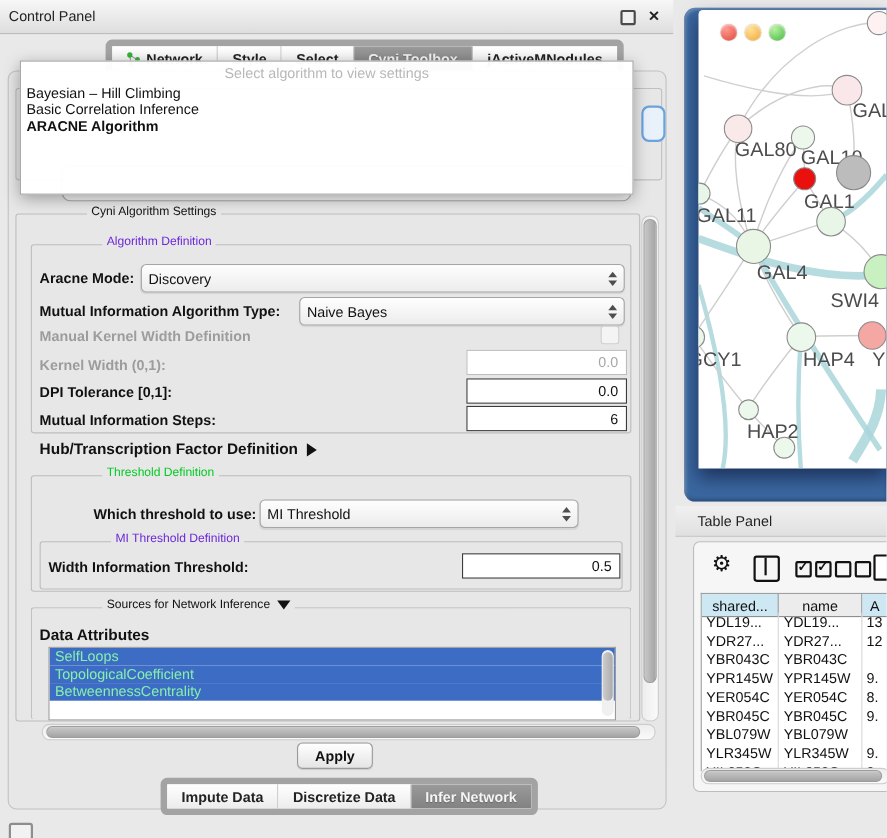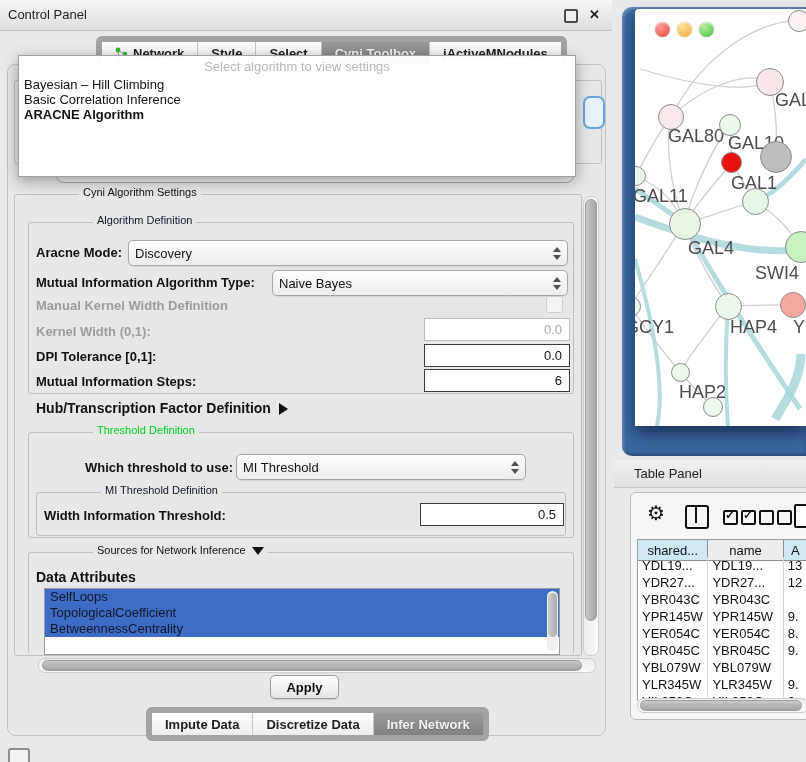--- a/index.html
+++ b/index.html
@@ -12,35 +12,35 @@
   .close-icon{position:absolute;right:12px;top:7px;font-size:13px;font-weight:bold;color:#222;}
   .outer-panel{left:7px;top:64px;width:597px;height:670px;background:#e7e7e7;border:1px solid #c2c2c2;border-radius:8px;}
   
   .seg{display:flex;background:#fdfdfd;border:6px solid #a3a3a3;border-radius:6px;overflow:hidden;height:22px;}
   .seg-item{display:flex;align-items:center;padding:0 13px;font-size:13px;font-weight:bold;color:#222;border-right:1px solid #c4c4c4;background:linear-gradient(#ffffff,#ececec);white-space:nowrap;}
   .seg-item:last-child{border-right:none;}
   .seg-item.sel{background:linear-gradient(#9a9a9a,#828282);color:#f5f5f5;text-shadow:0 1px 1px rgba(0,0,0,.25);}
   
   .grp{border:1px solid #bdbdbd;border-radius:3px;background:transparent;}
   .grp-title{position:absolute;top:-9px;left:20px;background:#e7e7e7;padding:0 4px;font-size:11px;white-space:nowrap;margin-left:44px;}
-  .t-blue{color:#0f172a;}
+  .t-blue{color:#6d28d9;}
   .t-green{color:#00cc22;}
   .lbl{position:absolute;font-size:13px;font-weight:bold;color:#111;white-space:nowrap;}
   .lbl.dis{color:#9c9c9c;}
   .combo{position:absolute;display:flex;align-items:center;background:linear-gradient(#fefefe,#ececec);border:1px solid #a6a6a6;border-radius:5px;padding:0 6px;font-size:13px;box-shadow:0 1px 1px rgba(0,0,0,.08);}
   .updown{margin-left:auto;display:flex;flex-direction:column;gap:3px;padding-left:8px;}
   .tri-u{width:0;height:0;border-left:4px solid transparent;border-right:4px solid transparent;border-bottom:5px solid #4e4e4e;}
   .tri-d{width:0;height:0;border-left:4px solid transparent;border-right:4px solid transparent;border-top:5px solid #4e4e4e;}
   .field{position:absolute;background:#fff;border:1px solid #3c3c3c;font-size:13px;text-align:right;padding:3px 7px 0 7px;}
   .field.dis{border:1px solid #bdbdbd;color:#a8a8a8;}
   .checkbox.dis{position:absolute;width:15px;height:15px;border:1px solid #cfcfcf;border-radius:3px;background:#f4f4f4;}
   .arrow-r{display:inline-block;width:0;height:0;border-top:6px solid transparent;border-bottom:6px solid transparent;border-left:9px solid #111;vertical-align:-2px;margin-left:8px;}
   .arrow-dn{display:inline-block;width:0;height:0;border-left:6px solid transparent;border-right:6px solid transparent;border-top:8px solid #111;vertical-align:-1px;margin-left:6px;}
   .attr-list{position:absolute;background:#fff;border:1px solid #9a9a9a;overflow:hidden;}
-  .attr-item{height:16px;line-height:16px;background:#3d6cc4;color:#0f172a;font-size:13px;padding-left:5px;}
+  .attr-item{height:16px;line-height:16px;background:#3d6cc4;color:#86efac;font-size:13px;padding-left:5px;}
   .list-vsb{position:absolute;right:1px;top:2px;width:11px;height:60px;background:#f0f0f0;border-radius:6px;}
   .list-vsb .thumb{position:absolute;left:1px;top:2px;width:9px;height:44px;background:linear-gradient(90deg,#cdcdcd,#ababab);border-radius:5px;}
   .sbv{position:absolute;background:linear-gradient(90deg,#ededed,#fafafa);border:1px solid #cdcdcd;border-radius:7px;}
   .sbv .thumb{position:absolute;left:1px;width:10px;background:linear-gradient(90deg,#c8c8c8,#a4a4a4);border:1px solid #9d9d9d;border-radius:6px;}
   .sbh{position:absolute;background:linear-gradient(#ededed,#fafafa);border:1px solid #cdcdcd;border-radius:7px;}
   .sbh .thumb{position:absolute;top:1px;height:9px;background:linear-gradient(#c8c8c8,#a4a4a4);border:1px solid #9d9d9d;border-radius:6px;}
   .btn{position:absolute;display:flex;align-items:center;justify-content:center;background:linear-gradient(#ffffff,#e4e4e4);border:1px solid #9b9b9b;border-radius:5px;font-size:13px;box-shadow:0 1px 1px rgba(0,0,0,.12);}
   
   .popup{left:18px;top:55px;width:556px;height:120px;background:rgba(255,255,255,.97);border:1px solid #a0a0a0;box-shadow:0 4px 14px rgba(0,0,0,.35);z-index:50;}
   .popup-placeholder{height:21px;line-height:21px;text-align:center;color:#b8b8b8;font-size:13px;}

